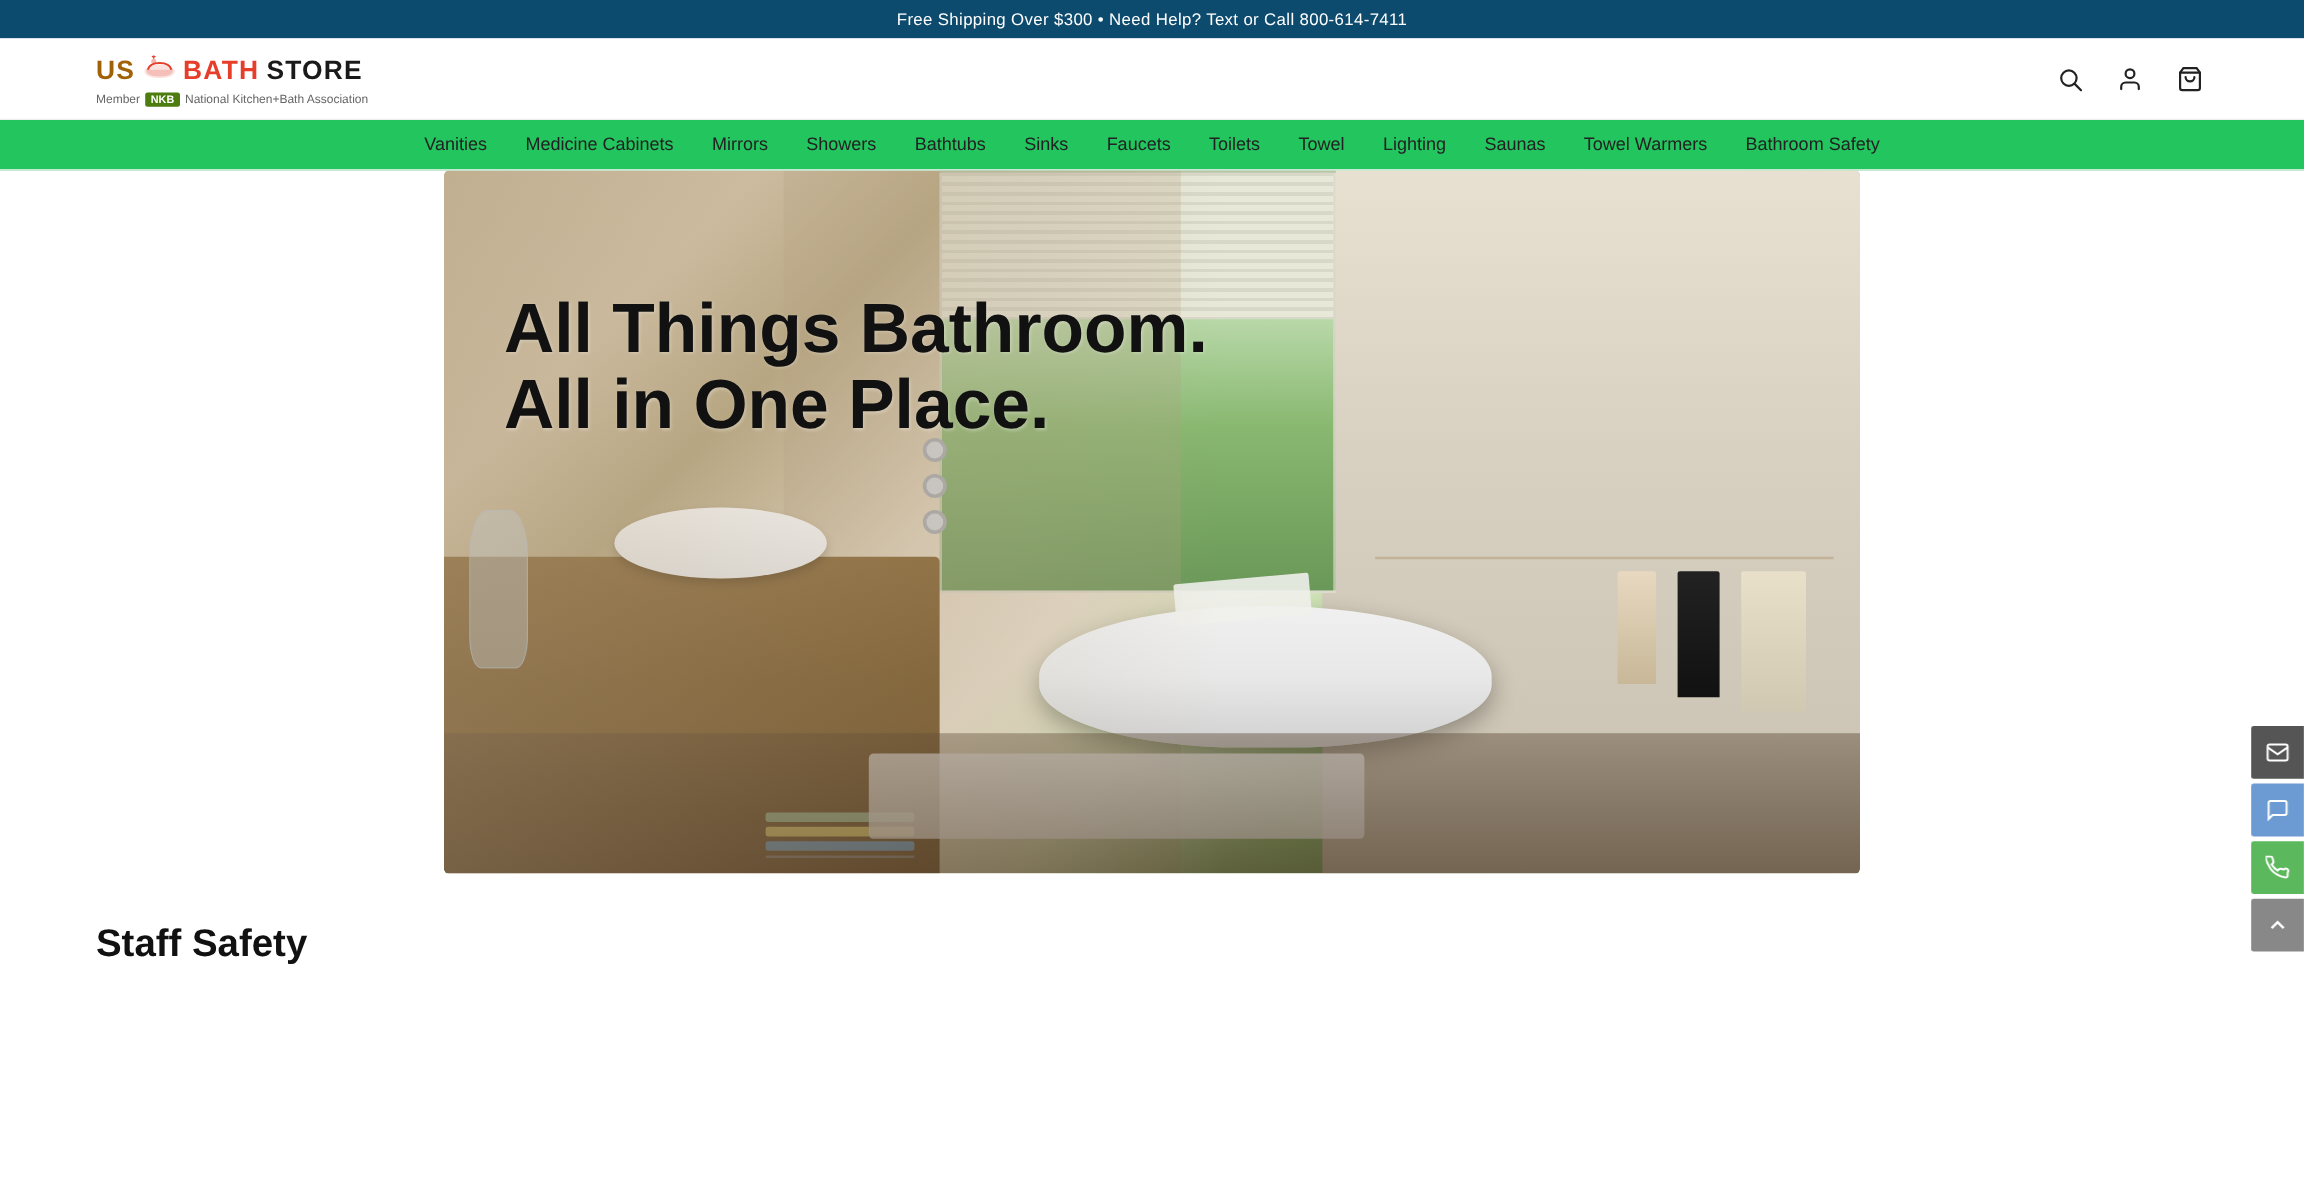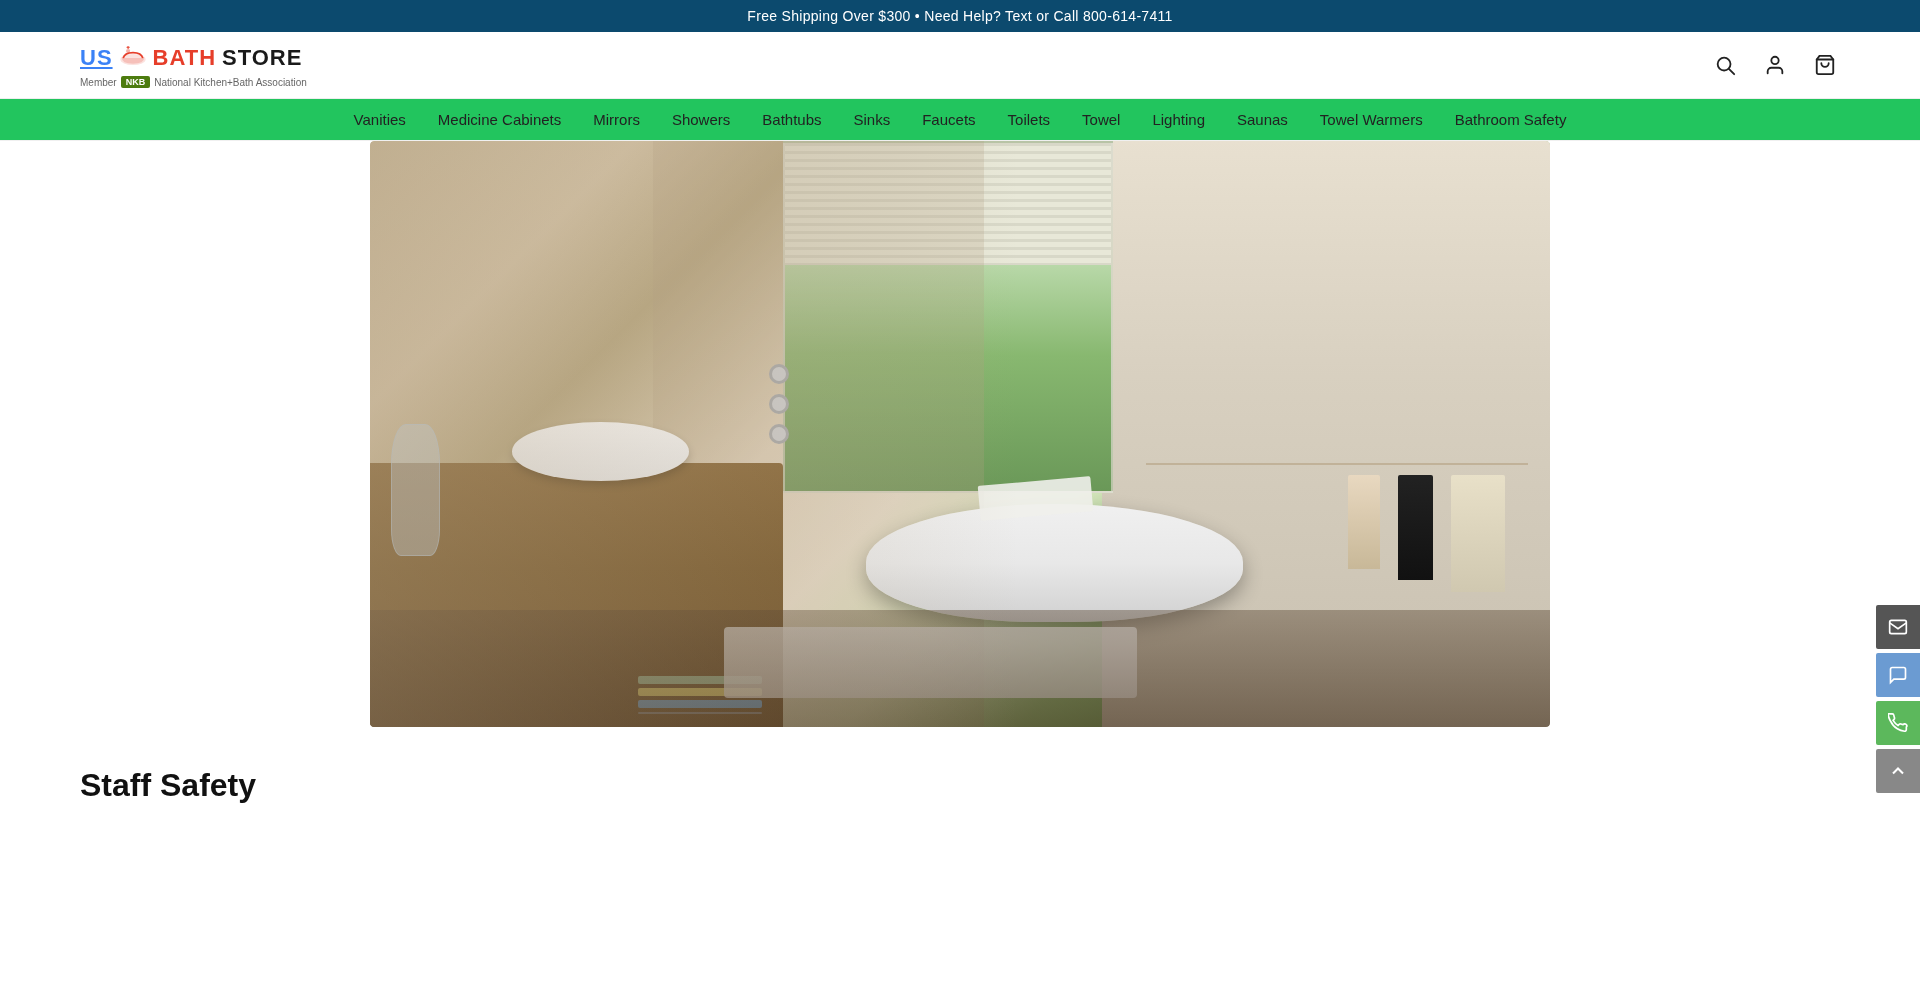--- a/index.html
+++ b/index.html
@@ -30,23 +30,22 @@
       gap: 2px;
     }
     .logo-main {
       display: flex;
       align-items: center;
       gap: 6px;
     }
     .logo-text-us {
       font-size: 22px;
       font-weight: 900;
-      color: #3b82f6;
+      color: #a16207;
       letter-spacing: 1px;
-      text-decoration: underline;
     }
     .logo-text-bath {
       font-size: 22px;
       font-weight: 900;
       color: #e63e2a;
       letter-spacing: 1px;
     }
     .logo-text-store {
       font-size: 22px;
       font-weight: 900;
@@ -383,20 +382,26 @@
 
         <div style="position:absolute;top:-20%;left:30%;width:30%;height:30%;background:rgba(240,240,235,0.9);transform:rotate(-5deg);border-radius:2px;"></div>
       </div>
 
       <div class="hero-rug"></div>
 
       <div style="position:absolute;bottom:0;left:0;width:100%;height:20%;background:linear-gradient(180deg,rgba(80,60,40,0.4),rgba(60,40,20,0.6));"></div>
 
       <div class="hero-overlay"></div>
 
+      <div class="hero-text">
+        <div class="hero-headline">
+          <div>All Things Bathroom.</div>
+          <div>All in One Place.</div>
+        </div>
+      </div>
     </div>
   </div>
 </div>
 
 <div class="staff-picks">
   <h2 class="staff-picks-title">Staff Safety</h2>
 </div>
 
 <div class="float-buttons">
   <button class="float-btn float-btn-email" title="Email">

